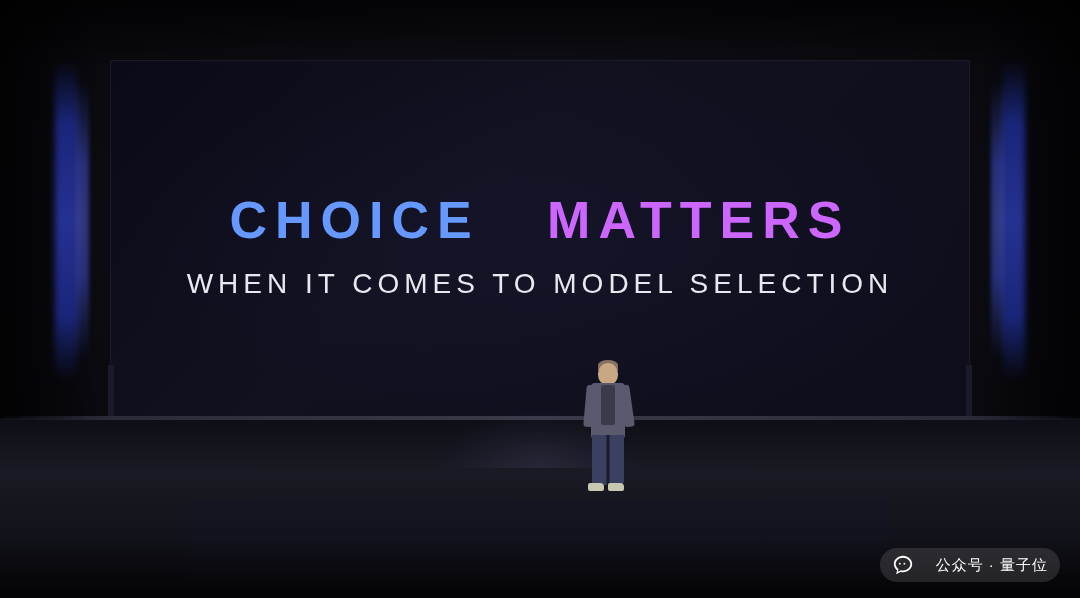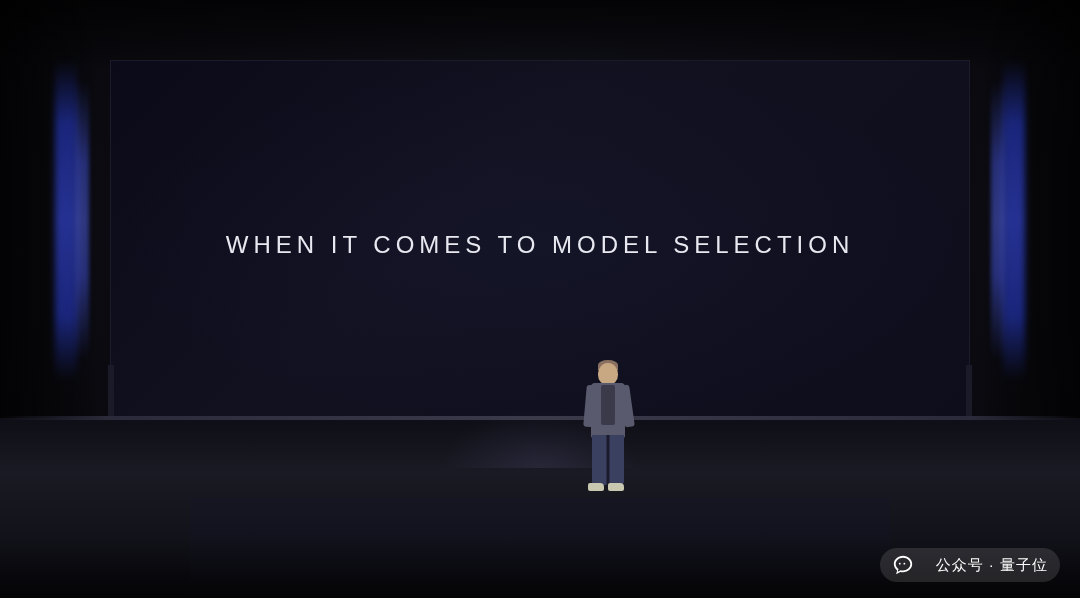--- a/index.html
+++ b/index.html
@@ -133,21 +133,21 @@
 
     .headline-space {
       color: #fff;
     }
 
     .headline-matters {
       color: #cc66ff;
     }
 
     .subheadline {
-      font-size: 24px;
+      font-size: 28px;
       font-weight: 500;
       letter-spacing: 5px;
       color: #e8e8f0;
       font-family: 'Arial', 'Helvetica', sans-serif;
       white-space: nowrap;
     }
 
     
     .floor-reflection {
       position: absolute;
@@ -385,20 +385,25 @@
   <div class="left-vignette"></div>
   <div class="right-vignette"></div>
 
   <div class="light-pillar-left"></div>
   <div class="light-pillar-left2"></div>
   <div class="light-pillar-right"></div>
   <div class="light-pillar-right2"></div>
 
   <div class="screen">
     <div class="screen-content">
+      <div class="headline">
+        <span class="headline-choice">CHOICE</span>
+        <span class="headline-space">&nbsp;</span>
+        <span class="headline-matters">MATTERS</span>
+      </div>
       <div class="subheadline">WHEN IT COMES TO MODEL SELECTION</div>
     </div>
   </div>
 
   <div class="backdrop-left"></div>
   <div class="backdrop-right"></div>
 
   <div class="stage-floor"></div>
   <div class="stage-edge"></div>
 

